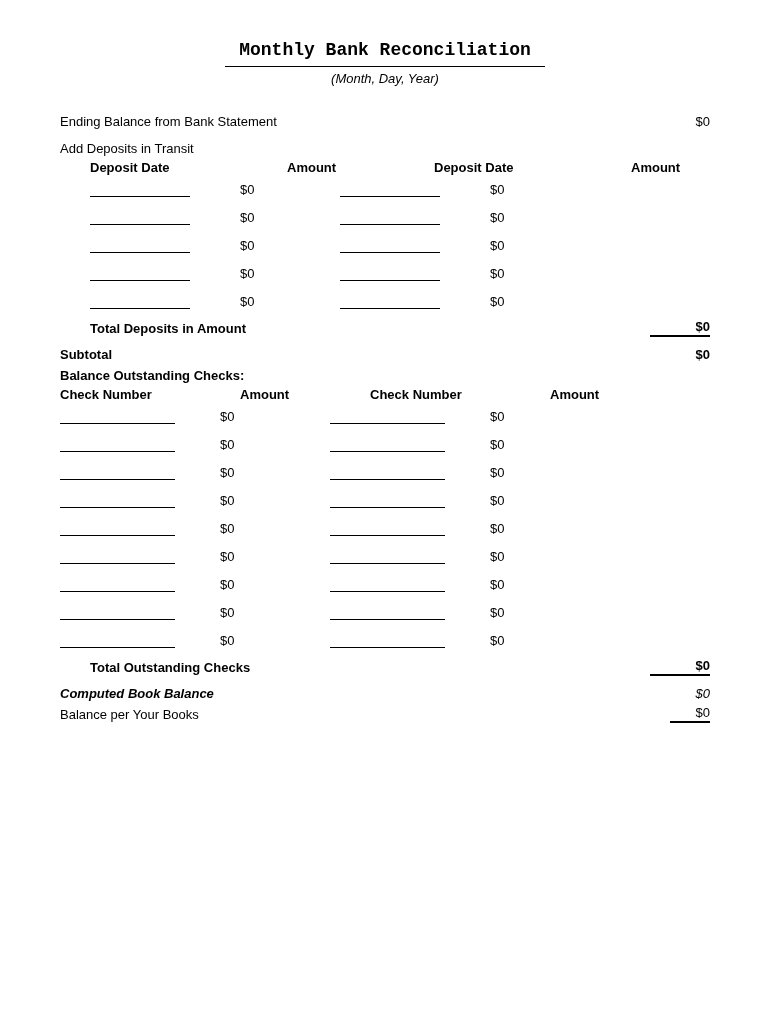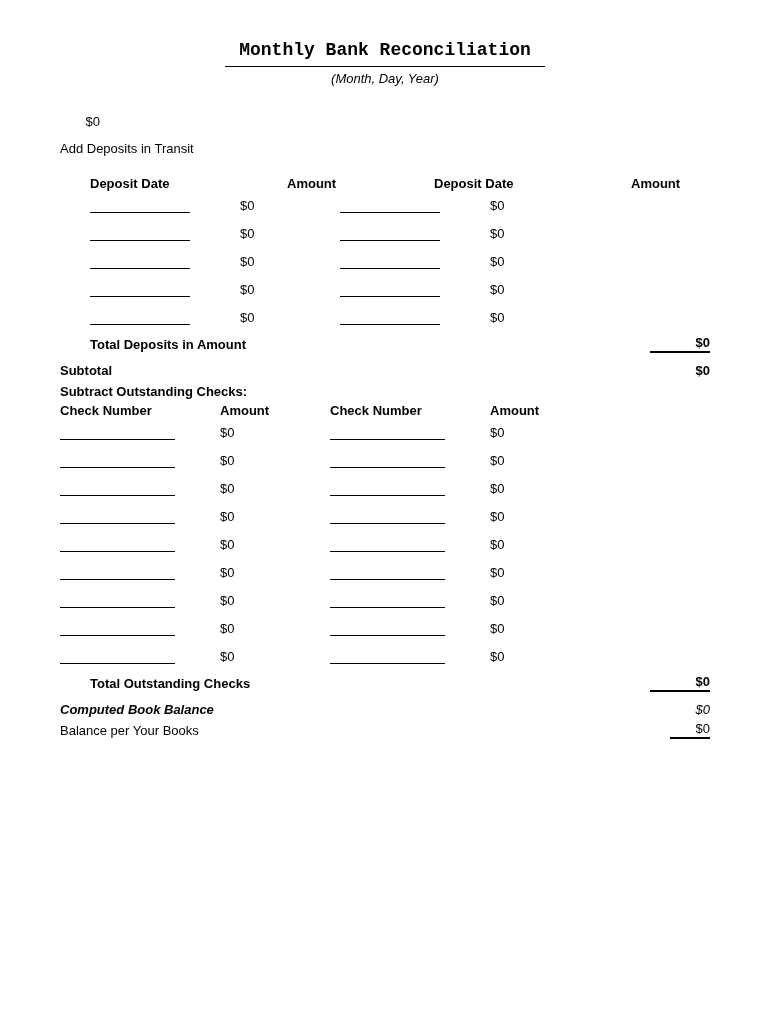--- a/index.html
+++ b/index.html
@@ -52,21 +52,21 @@
     }
 
     .form-row .amount {
       font-size: 13px;
       min-width: 40px;
       text-align: right;
     }
 
     .section-label {
       font-size: 13px;
-      margin-bottom: 20px;
+      margin-bottom: 4px;
     }
 
     
     .deposits-table {
       width: 100%;
       margin-bottom: 8px;
     }
 
     .deposits-table .col-header {
       font-weight: bold;
@@ -149,20 +149,21 @@
       font-weight: bold;
       font-size: 13px;
       text-align: right;
     }
 
     
     .checks-table .col-header-row {
       display: grid;
       grid-template-columns: 160px 110px 160px 110px;
       margin-bottom: 4px;
+      gap: 20px;
     }
 
     .checks-table .data-row {
       display: grid;
       grid-template-columns: 160px 110px 160px 110px;
       margin-bottom: 10px;
       align-items: end;
     }
 
     .checks-table .col-header {
@@ -216,20 +217,21 @@
     }
   </style>
 </head>
 <body>
 
 <div class="page-title">Monthly Bank Reconciliation</div>
 <hr class="title-underline">
 <div class="page-subtitle">(Month, Day, Year)</div>
 
 <div class="form-row">
+  <span class="label">Ending Balance from Bank Statement</span>
   <span class="amount">$0</span>
 </div>
 
 <div class="section-label">Add Deposits in Transit</div>
 
 <div class="deposits-table">
 
   <div class="col-header-row">
     <span class="col-header">Deposit Date</span>
     <span class="col-header">Amount</span>
@@ -272,21 +274,21 @@
 <div class="total-row">
   <span class="total-label">Total Deposits in Amount</span>
   <span class="total-amount">$0</span>
 </div>
 
 <div class="subtotal-row">
   <span class="subtotal-label">Subtotal</span>
   <span class="subtotal-amount">$0</span>
 </div>
 
-<div class="subtract-header section-spacer">Subtract Outstanding Checks:</div>
+<div class="subtract-header section-spacer">Balance Outstanding Checks:</div>
 
 <div class="checks-table">
 
   <div class="col-header-row">
     <span class="col-header">Check Number</span>
     <span class="col-header">Amount</span>
     <span class="col-header">Check Number</span>
     <span class="col-header">Amount</span>
   </div>
 

